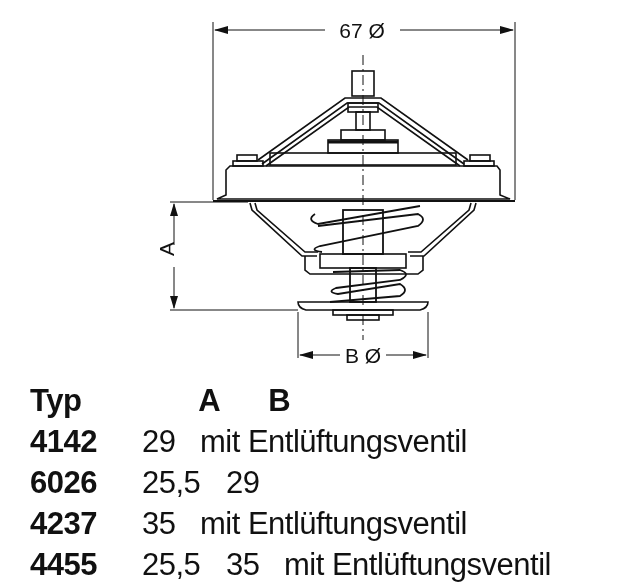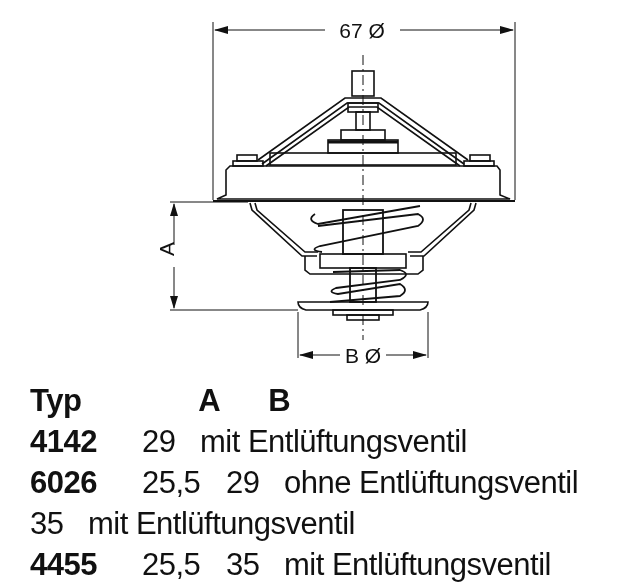--- a/index.html
+++ b/index.html
@@ -107,23 +107,23 @@
   </div>
   <div class="row">
     <span class="c-typ">4142</span>
     <span class="c-b">29</span>
     <span class="c-note">mit Entlüftungsventil</span>
   </div>
   <div class="row">
     <span class="c-typ">6026</span>
     <span class="c-a">25,5</span>
     <span class="c-b">29</span>
-    <span class="c-note">ohne Entlüftungsventil</span>
   </div>
   <div class="row">
+    <span class="c-typ">4237</span>
     <span class="c-b">35</span>
     <span class="c-note">mit Entlüftungsventil</span>
   </div>
   <div class="row">
     <span class="c-typ">4455</span>
     <span class="c-a">25,5</span>
     <span class="c-b">35</span>
     <span class="c-note">mit Entlüftungsventil</span>
   </div>
 </div>

